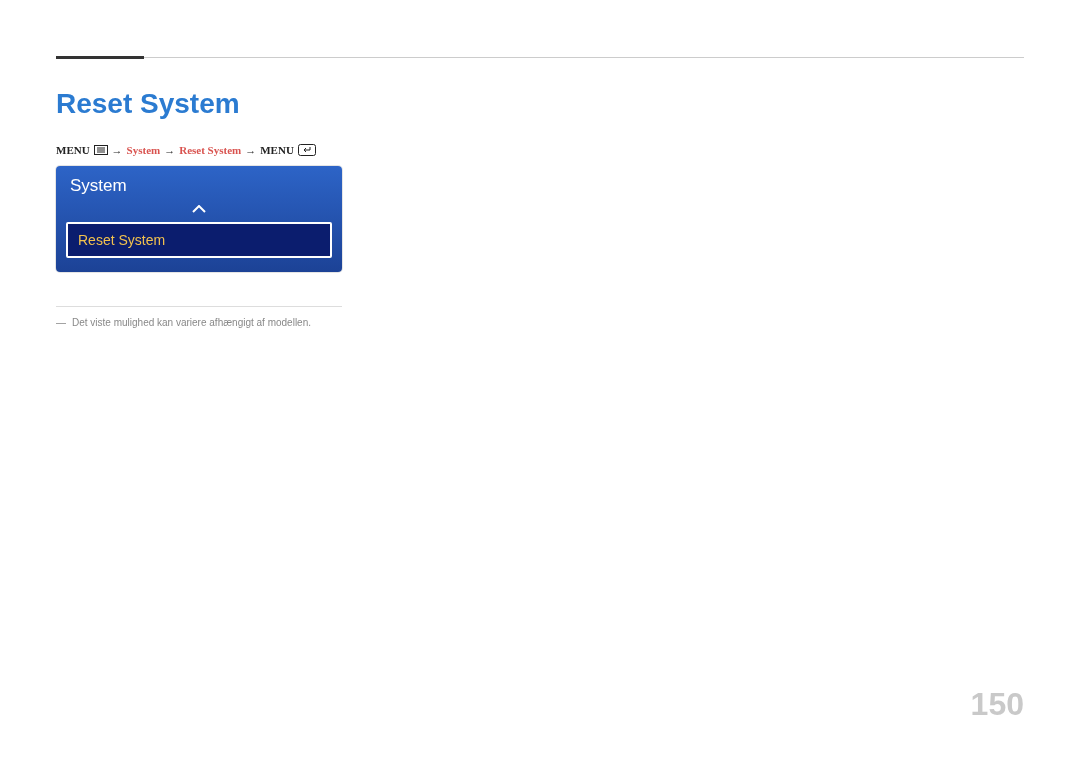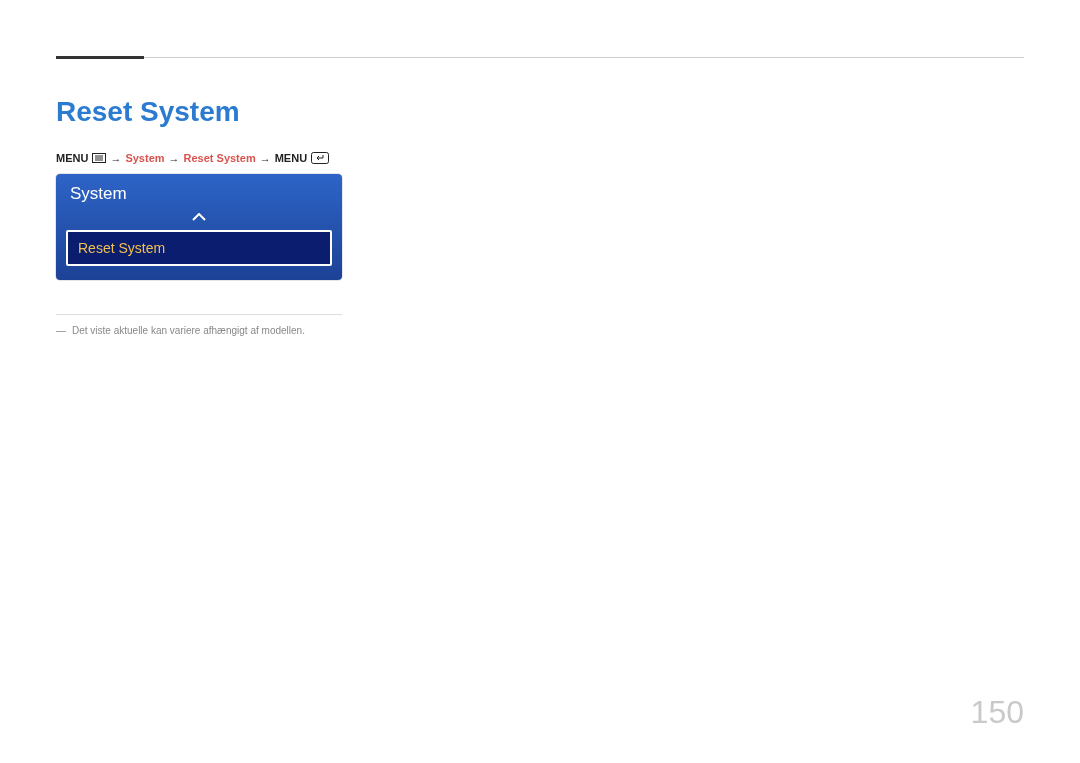--- a/index.html
+++ b/index.html
@@ -31,21 +31,21 @@
   .top-border .thin {
     position: absolute;
     top: 1px;
     left: 88px;
     right: 0;
     height: 1px;
     background: #ccc;
   }
   .columns {
     display: flex;
-    margin-top: 40px;
+    margin-top: 32px;
   }
   .left-col {
     width: 330px;
     flex-shrink: 0;
   }
   .right-col {
     flex: 1;
     padding-top: 10px;
   }
   .heading {
@@ -56,20 +56,21 @@
   }
   .breadcrumb {
     font-size: 11px;
     font-weight: 700;
     color: #222;
     margin-bottom: 10px;
     display: flex;
     align-items: center;
     gap: 4px;
     flex-wrap: wrap;
+    font-family: Liberation Serif, serif;
   }
   .breadcrumb .accent { color: #d9534f; }
   .breadcrumb .arrow-sep { color: #222; font-weight:400; }
   .icon-box {
     display: inline-flex;
     align-items: center;
     justify-content: center;
   }
   .menu-panel {
     width: 286px;
@@ -114,24 +115,24 @@
   }
   .footnote .dash { color: #888; }
   .body-text {
     font-size: 11px;
     color: #444;
     line-height: 1.6;
   }
   .page-number {
     position: absolute;
     right: 56px;
-    bottom: 32px;
+    bottom: 40px;
     font-size: 32px;
     color: #c9c9c9;
-    font-weight: 400;
+    font-weight: 700;
   }
 </style>
 </head>
 <body>
 
 <div class="page">
 
   <div class="top-border">
     <div class="thick"></div>
     <div class="thin"></div>
@@ -173,21 +174,21 @@
           <svg width="14" height="8" viewBox="0 0 14 8">
             <path d="M1 7 L7 1 L13 7" fill="none" stroke="#ffffff" stroke-width="2"></path>
           </svg>
         </div>
         <div class="menu-item-selected">Reset System</div>
       </div>
 
       <div class="footnote-divider"></div>
       <div class="footnote">
         <span class="dash">―</span>
-        <span>Det viste aktuelle kan variere afhængigt af modellen.</span>
+        <span>Det viste mulighed kan variere afhængigt af modellen.</span>
       </div>
 
     </div>
 
 
   </div>
 
   <div class="page-number">150</div>
 
 </div>

